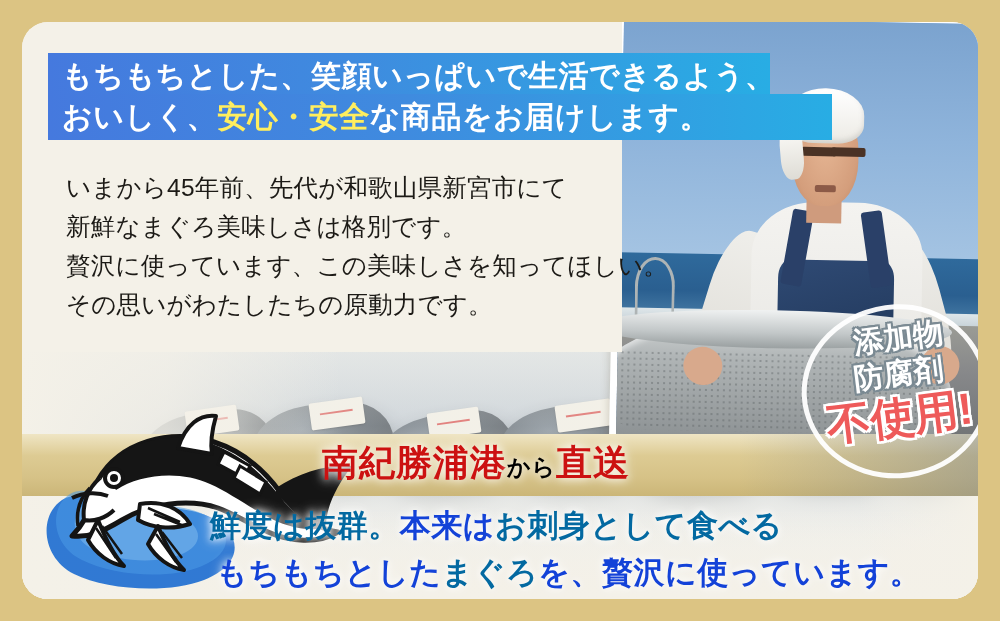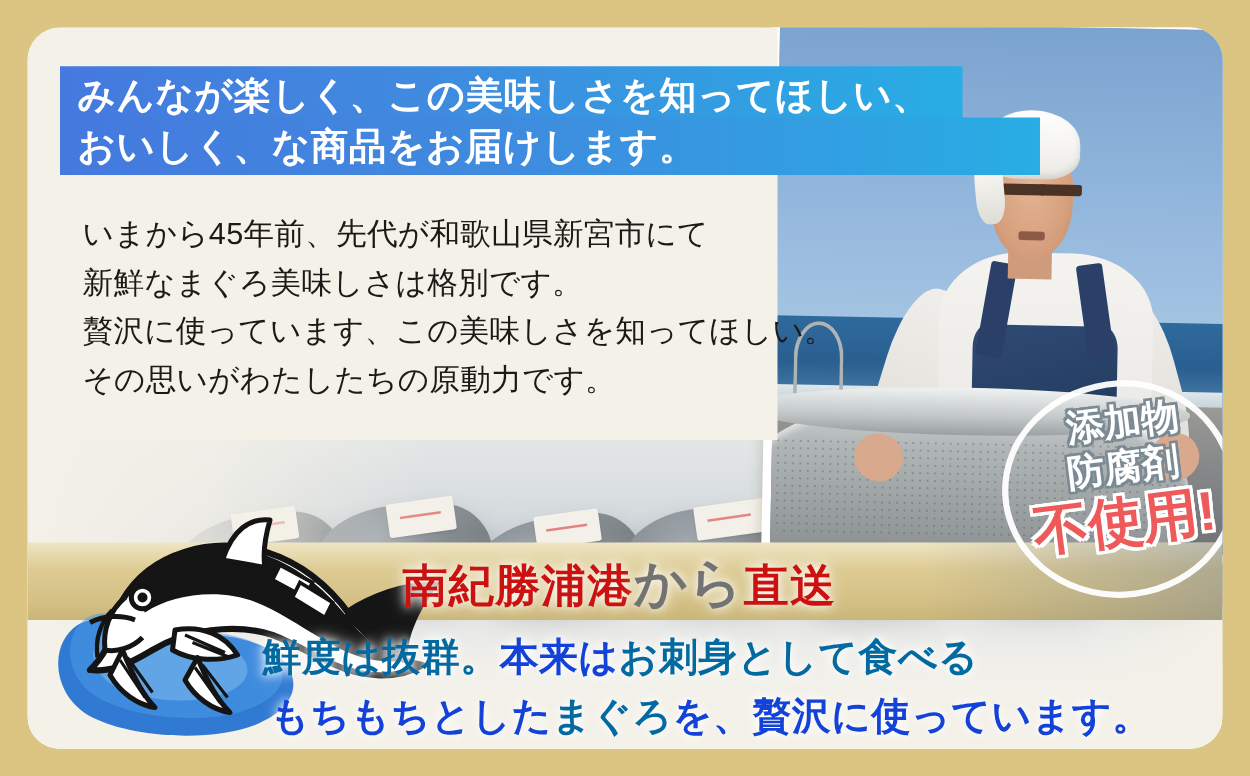--- a/index.html
+++ b/index.html
@@ -347,21 +347,21 @@
     left: 300px;
     top: 417px;
     z-index: 8;
     font-size: 36px;
     font-weight: bold;
     letter-spacing: 1px;
     white-space: nowrap;
     color: #cc1111;
     text-shadow: 0 0 8px rgba(255,255,255,.95), 0 0 14px rgba(255,255,255,.8);
   }
-  #direct-ship .kara { color: #737373; font-size: 42px; }
+  #direct-ship .kara { color: #000000; font-size: 23px; }
 
   
   .tagline {
     position: absolute;
     z-index: 8;
     font-size: 31px;
     font-weight: bold;
     letter-spacing: .5px;
     white-space: nowrap;
     text-shadow: 0 0 7px rgba(255,255,255,.95), 0 0 13px rgba(255,255,255,.85);
@@ -449,25 +449,26 @@
         <div class="handle"></div>
         <div class="basket"></div>
         <div class="basket-rim"></div>
         <div class="basket-mesh"></div>
         <div class="hand-l"></div>
         <div class="hand-r"></div>
       </div>
     </div>
 
     <div id="headline-1" class="headline">
-      <span>みんなが楽しく、この美味しさを知ってほしい、</span>
+      <span>もちもちとした、笑顔いっぱいで生活できるよう、</span>
     </div>
 
     <div id="headline-2" class="headline">
       <span>おいしく、</span>
+        <span class="hl-em">安心・安全</span>
         <span>な商品をお届けします。</span>
     </div>
 
     <div id="body-copy">
       <p>いまから45年前、先代が和歌山県新宮市にて</p>
       <p>新鮮なまぐろ美味しさは格別です。</p>
       <p>贅沢に使っています、この美味しさを知ってほしい。</p>
       <p>その思いがわたしたちの原動力です。</p>
     </div>
 

